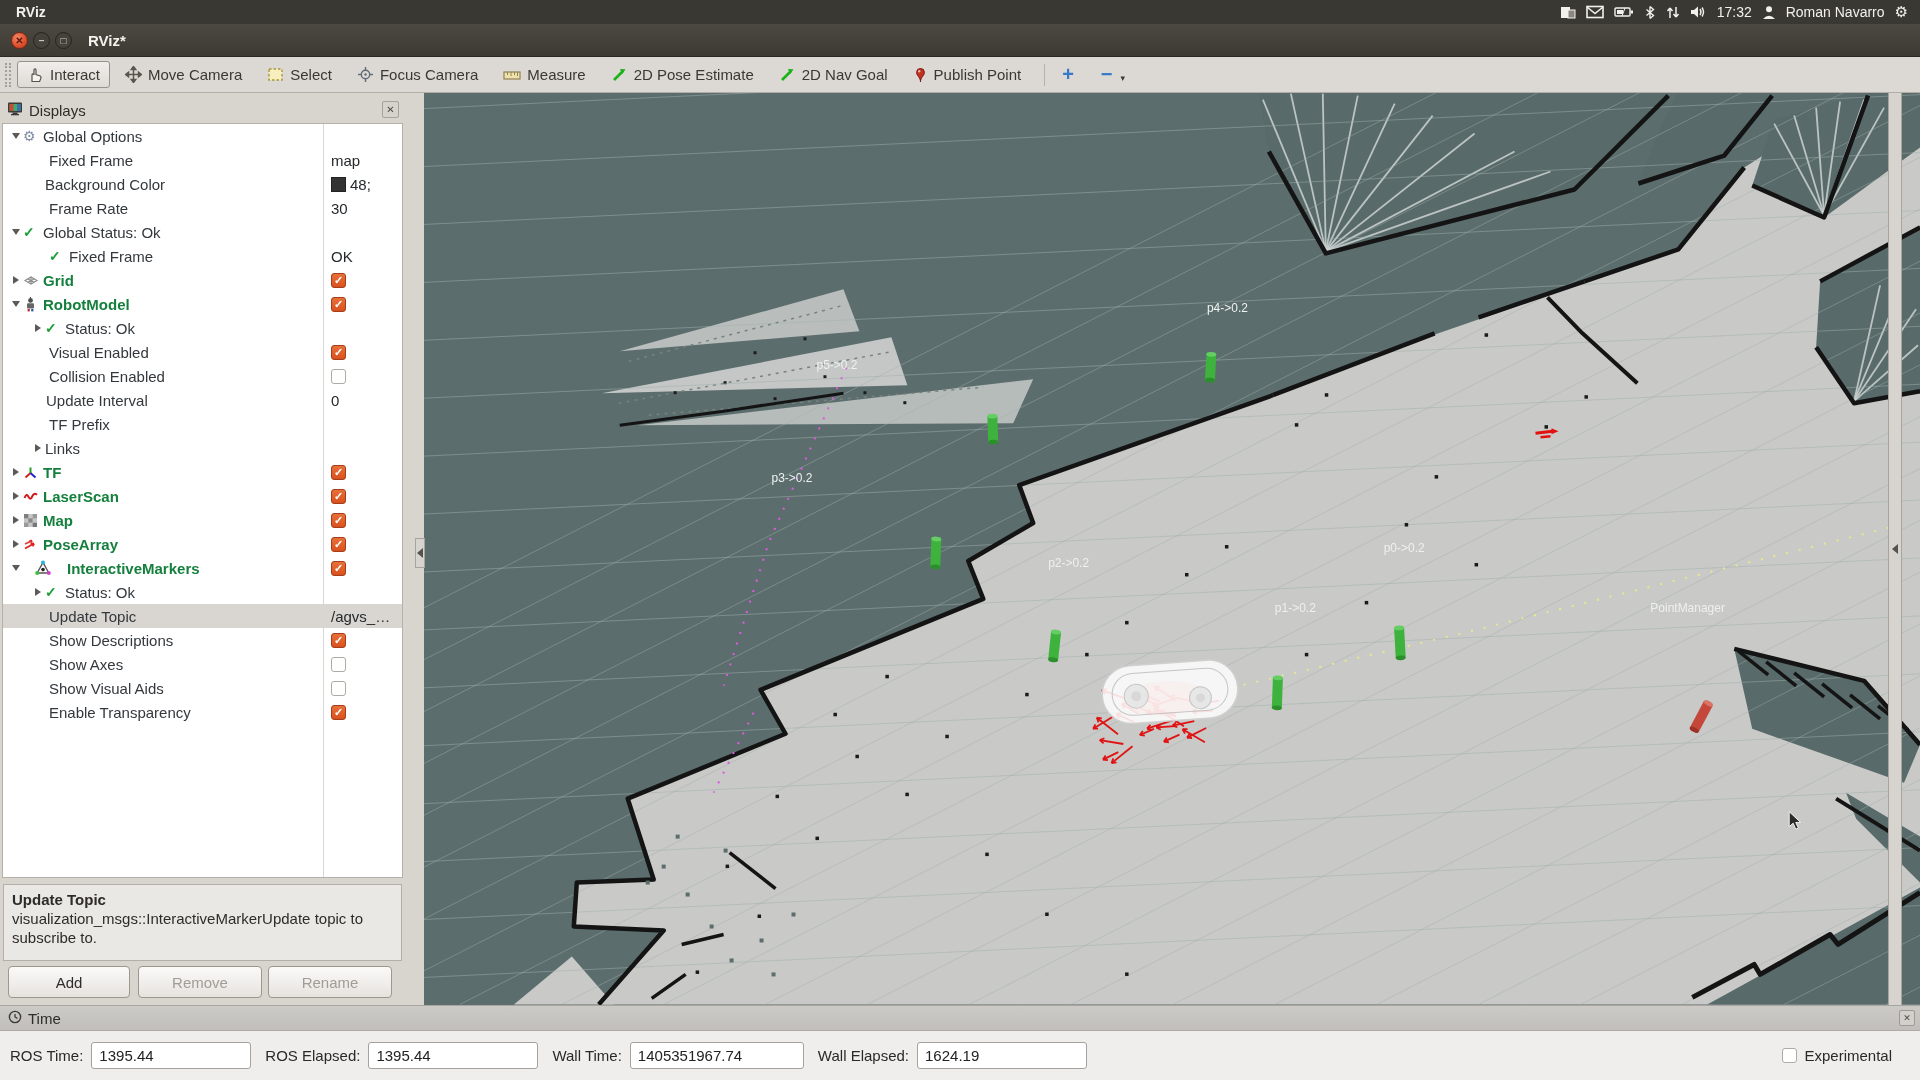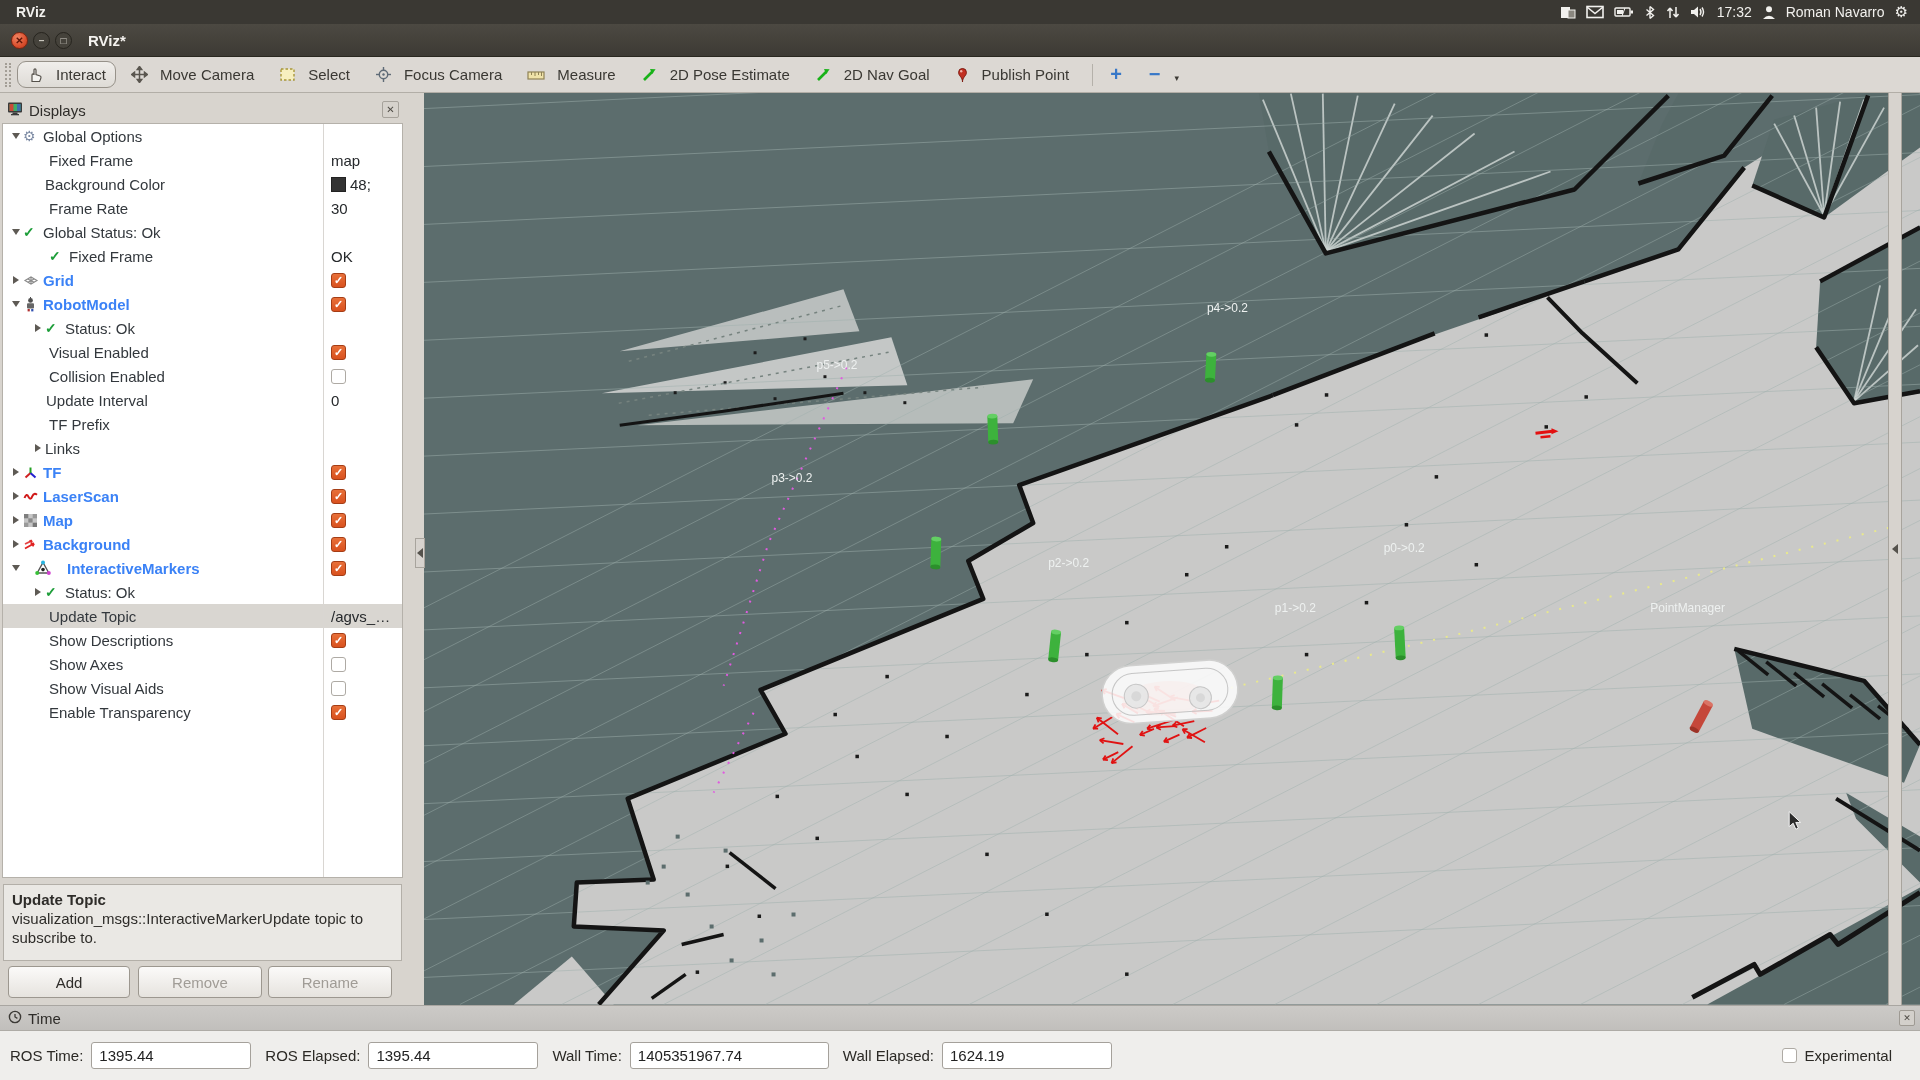--- a/index.html
+++ b/index.html
@@ -25,22 +25,22 @@
   .wbtn{width:17px;height:17px;border-radius:50%;display:flex;align-items:center;justify-content:center;
     font-size:10px;font-weight:bold}
   .wbtn.close{background:radial-gradient(circle at 35% 30%,#f08563,#da4f2e 60%,#b93a1c);border:1px solid #7e2410;color:#5e1508}
   .wbtn.minmax{background:#45423b;border:1px solid #26241e;color:#cfccc4}
   .wtitle{color:#f4f2ef;font-weight:bold;font-size:15px;margin-left:16px}
 
   
   .toolbar{position:absolute;top:57px;left:0;right:0;height:36px;background:#dcd8d3;
     border-bottom:1px solid #b2aea7;display:flex;align-items:center;padding-left:2px;z-index:48}
   .thandle{width:6px;height:24px;border-left:2px dotted #a39e96;border-right:2px dotted #a39e96;margin:0 6px 0 3px}
-  .tool{display:flex;gap:12px;font-size:15px;color:#3a3833;
-    padding:4px 9px;border-radius:9px;margin-right:5px;border:1px solid transparent;white-space:nowrap}
+  .tool{display:flex;gap:6px;font-size:15px;color:#3a3833;
+    padding:4px 9px;border-radius:3px;margin-right:5px;border:1px solid transparent;white-space:nowrap}
   .tool.active{background:linear-gradient(#f0eeeb,#dedbd6);border:1px solid #97928a}
   .tool .glyph{display:flex;align-items:center}
   .tsep{width:1px;height:22px;background:#b5b1aa;margin:0 8px}
   .tplus{color:#3878c8;font-weight:bold;font-size:20px;padding:0 8px}
   .tminus{color:#3878c8;font-weight:bold;font-size:20px;padding:0 2px 0 10px}
   .tcaret{font-size:9px;color:#3d3a35;margin-top:10px}
 
   
   .dpanel{position:absolute;top:97px;left:0;width:405px;height:908px;background:#d8d4ce;z-index:40}
   .dheader{position:absolute;top:0;left:0;right:0;height:26px;display:flex;align-items:center;
@@ -50,21 +50,21 @@
   .dtree{position:absolute;top:26px;left:2px;width:401px;height:755px;background:#ffffff;
     border:1px solid #b5b1aa;overflow:hidden}
   .vsep{position:absolute;top:0;bottom:0;left:320px;width:1px;background:#d9d6d2}
   .trow{position:relative;display:flex;align-items:center;height:24px;font-size:15px;color:#33383d;white-space:nowrap}
   .trow.hl{background:#d9d6d1}
   .texp{width:14px;display:flex;align-items:center;justify-content:center;flex:none}
   .tri-c{width:0;height:0;border-left:6px solid #5e5a54;border-top:4px solid transparent;border-bottom:4px solid transparent}
   .tri-o{width:0;height:0;border-top:6px solid #5e5a54;border-left:4px solid transparent;border-right:4px solid transparent}
   .ticn{width:20px;display:flex;align-items:center;justify-content:flex-start;flex:none}
   .tlabel{overflow:hidden;text-overflow:ellipsis}
-  .trow.disp .tlabel{color:#3b82f6;font-weight:bold}
+  .trow.disp .tlabel{color:#15803d;font-weight:bold}
   .tval{position:absolute;left:328px;width:74px;display:flex;align-items:center;gap:4px;
     font-size:15px;color:#26292c;overflow:hidden}
   .cb{width:15px;height:15px;border-radius:3px;display:flex;align-items:center;justify-content:center;flex:none}
   .cb.on{background:linear-gradient(#e87039,#d9511e);border:1px solid #a53d15;color:#fff;font-size:11px;font-weight:bold}
   .cb.off{background:#fff;border:1px solid #aeaaa4}
   .swatch{width:15px;height:15px;background:#333;border:1px solid #222;flex:none}
   .gcheck{color:#1e9e3a;font-weight:bold;font-size:14px}
 
   .helpbox{position:absolute;top:787px;left:3px;width:399px;height:77px;background:#eae8e4;
     border:1px solid #b3afa8;padding:6px 8px;font-size:15px;color:#2e2c29;line-height:1.25}
@@ -441,21 +441,21 @@
             <span class="ticn">
               <svg width="15" height="14">
                 <g stroke="#e02222" stroke-width="1.8" fill="none">
                   <path d="M2,11.5 L11,6.5"></path>
                   <path d="M11,6.5 L7.6,6.9 M11,6.5 L9.6,9.3"></path>
                   <path d="M2,7 L9,3.6" opacity="0.85"></path>
                   <path d="M9,3.6 L6.4,3.9 M9,3.6 L8,5.8" opacity="0.85"></path>
                 </g>
               </svg>
             </span>
-            <span class="tlabel">Background</span>
+            <span class="tlabel">PoseArray</span>
             <span class="tval">
               <span class="cb on">✓</span>
             </span>
           </div>
           <div class="trow disp" style="padding-left: 6px; gap: 12px;">
             <span class="texp">
               <div class="tri-o"></div>
             </span>
             <span class="ticn">
               <svg width="16" height="16">
@@ -864,21 +864,21 @@
           <div class="tfield">
             <span>ROS Time:</span>
             <input value="1395.44" style="width: 160px;">
           </div>
           <div class="tfield">
             <span>ROS Elapsed:</span>
             <input value="1395.44" style="width: 170px;">
           </div>
           <div class="tfield">
             <span>Wall Time:</span>
-            <input value="1405351967.74" style="width: 199px;">
+            <input value="1405351967.74" style="width: 174px;">
           </div>
           <div class="tfield">
             <span>Wall Elapsed:</span>
             <input value="1624.19" style="width: 170px;">
           </div>
         </div>
       <div class="texp-right">
         <span class="cb off"></span>
         <span>Experimental</span>
       </div>

